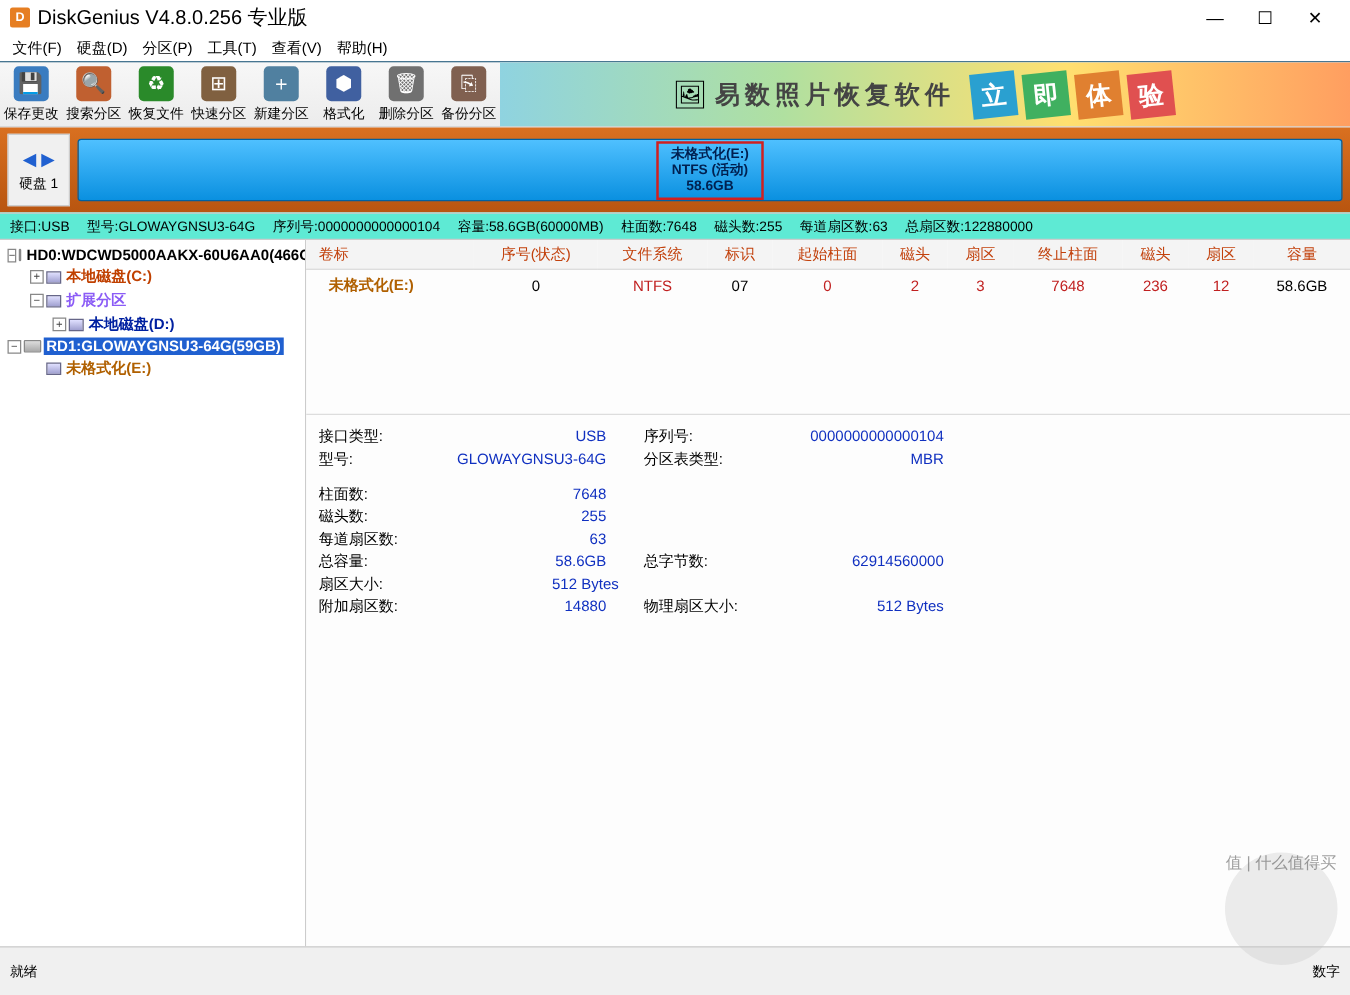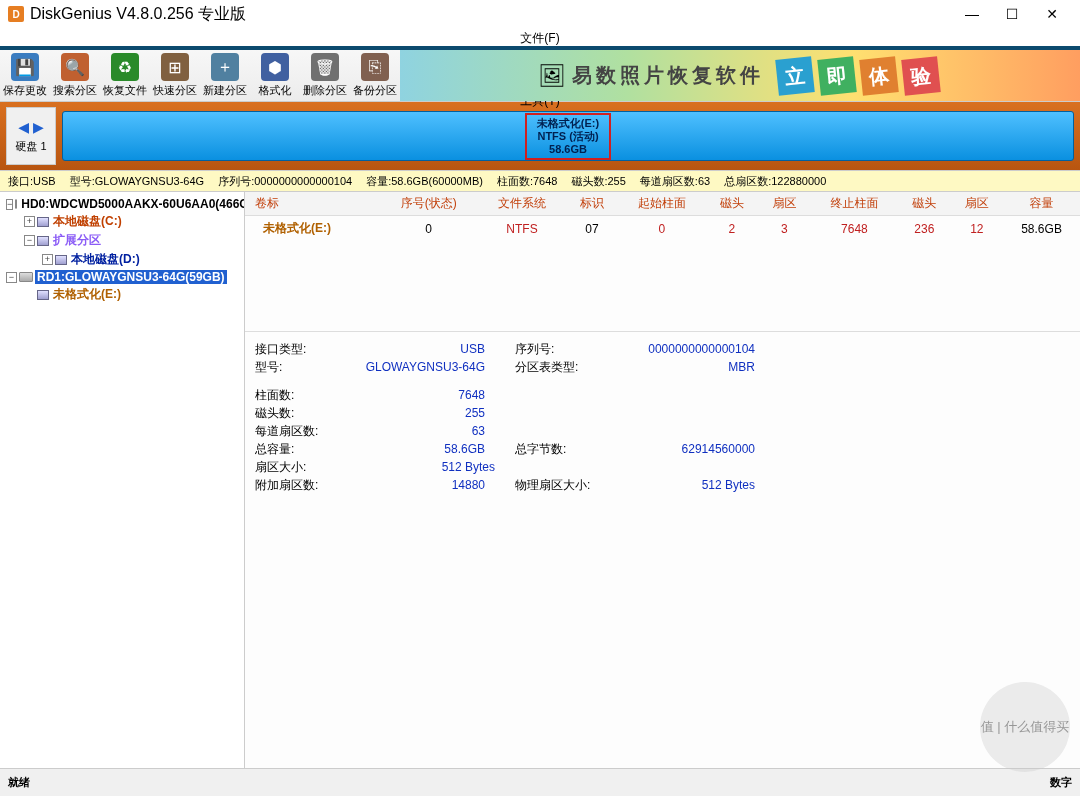--- a/index.html
+++ b/index.html
@@ -4,37 +4,37 @@
 <style>
 * { box-sizing: border-box; margin: 0; padding: 0; font-family: "Microsoft YaHei", SimSun, sans-serif; }
 body { width: 1080px; height: 796px; background: #fff; font-size: 12px; color: #000; overflow: hidden; position: relative; }
 
 .titlebar { height: 28px; display: flex; align-items: center; padding: 0 8px; background: #fff; }
 .titlebar .logo { width: 16px; height: 16px; background: #e67e22; border-radius: 2px; display: inline-flex; align-items: center; justify-content: center; color: #fff; font-size: 10px; font-weight: bold; margin-right: 6px; }
 .titlebar .title { flex: 1; font-size: 16px; }
 .titlebar .winbtns { display: flex; }
 .titlebar .winbtn { width: 40px; height: 24px; display: flex; align-items: center; justify-content: center; font-size: 14px; cursor: default; }
 
-.menubar { height: 22px; display: flex; align-items: center; padding: 0 4px; border-bottom: 4px solid #0c4a6e; flex-direction: column; }
+.menubar { height: 22px; display: flex; align-items: center; padding: 0 4px; border-bottom: 1px solid #0c4a6e; }
 .menubar .mitem { padding: 2px 6px; font-size: 12px; }
 
 .toolbar { height: 52px; display: flex; align-items: stretch; background: linear-gradient(#f7f7f7,#ececec); border-bottom: 1px solid #ccc; }
 .toolbar .tbtn { width: 50px; display: flex; flex-direction: column; align-items: center; justify-content: center; font-size: 11px; gap: 2px; }
 .toolbar .tbtn .ticon { width: 28px; height: 28px; border-radius: 4px; display: flex; align-items: center; justify-content: center; font-size: 16px; color: #fff; }
 .banner { flex: 1; display: flex; align-items: center; justify-content: center; background: linear-gradient(90deg,#8fd3e0,#b0e0a0,#ffe070,#ff9e60); position: relative; overflow: hidden; }
 .banner .btext { font-size: 20px; color: #444; font-weight: bold; letter-spacing: 4px; }
 .banner .bbox { width: 36px; height: 36px; margin: 0 3px; display: inline-flex; align-items: center; justify-content: center; color: #fff; font-size: 20px; font-weight: bold; transform: rotate(-6deg); }
 
 .diskbar { height: 68px; background: linear-gradient(#d97020,#b85510); display: flex; align-items: center; padding: 4px 6px; gap: 6px; }
 .diskbar .navcol { width: 50px; color: #000; background: #f0f0f0; height: 58px; border: 1px solid #ccc; display: flex; flex-direction: column; align-items: center; justify-content: center; gap: 4px; font-size: 11px; }
 .navcol .arrows { color: #2060d0; font-size: 14px; }
 .diskbar .diskmap { flex: 1; height: 50px; background: linear-gradient(#4fc0ff,#0a90e0); border: 1px solid #0060a0; border-radius: 3px; position: relative; display: flex; align-items: center; justify-content: center; }
 .diskmap .plabel { border: 2px solid #d02020; padding: 2px 10px; text-align: center; font-size: 11px; line-height: 13px; color: #002050; font-weight: bold; }
 
-.infobar { height: 22px; background: #fef9c3; border-top: 1px solid #ccc; border-bottom: 1px solid #ccc; display: flex; align-items: center; padding: 0 8px; font-size: 11px; gap: 14px; }
+.infobar { height: 22px; background: #5eead4; border-top: 1px solid #ccc; border-bottom: 1px solid #ccc; display: flex; align-items: center; padding: 0 8px; font-size: 11px; gap: 14px; }
 
 .split { display: flex; height: 578px; }
 .treepane { width: 245px; border-right: 1px solid #ccc; background: #fff; padding: 4px 2px; font-size: 12px; overflow: hidden; }
 .treepane .tnode { white-space: nowrap; padding: 1px 2px; display: flex; align-items: center; gap: 2px; }
 .tnode .exp { width: 11px; height: 11px; border: 1px solid #888; display: inline-flex; align-items: center; justify-content: center; font-size: 9px; line-height: 9px; background: #fff; color: #444; }
 .tnode .dicon { width: 14px; height: 10px; background: linear-gradient(#ddd,#aaa); border: 1px solid #888; border-radius: 1px; display: inline-block; }
 .tnode .picon { width: 12px; height: 10px; background: linear-gradient(#e0e0ff,#a0a0d0); border: 1px solid #668; display: inline-block; }
 .tnode.lv1 { padding-left: 4px; }
 .tnode.lv2 { padding-left: 22px; }
 .tnode.lv3 { padding-left: 40px; }
@@ -63,24 +63,24 @@
 .detail .drow { display: flex; line-height: 18px; }
 .detail .dlab { color: #000; }
 .detail .dval { color: #1030c0; }
 .detail .col1 { width: 260px; display: flex; }
 .detail .col1 .dlab { width: 90px; }
 .detail .col1 .dval { flex: 1; text-align: right; padding-right: 30px; }
 .detail .col2 { width: 260px; display: flex; }
 .detail .col2 .dlab { width: 100px; }
 .detail .col2 .dval { flex: 1; text-align: right; padding-right: 20px; }
 
-.statusbar { position: absolute; bottom: 0; left: 0; right: 0; height: 28px; background: #f0f0f0; border-top: 1px solid #ccc; display: flex; align-items: center; padding: 0 8px; font-size: 11px; font-weight: bold; }
+.statusbar { position: absolute; bottom: 0; left: 0; right: 0; height: 39px; background: #f0f0f0; border-top: 1px solid #ccc; display: flex; align-items: center; padding: 0 8px; font-size: 11px; }
 .statusbar .sfill { flex: 1; }
 
-.watermark { position: absolute; right: 10px; bottom: 24px; width: 90px; height: 90px; border-radius: 50%; background: rgba(200,200,200,0.35); display: flex; align-items: center; justify-content: center; font-size: 13px; color: rgba(80,80,80,0.55); text-align: center; line-height: 16px; margin-left: 41px; }
+.watermark { position: absolute; right: 10px; bottom: 24px; width: 90px; height: 90px; border-radius: 50%; background: rgba(200,200,200,0.35); display: flex; align-items: flex-start; justify-content: center; font-size: 13px; color: rgba(80,80,80,0.55); text-align: center; line-height: 16px; margin-left: 41px; }
 </style>
 </head>
 <body>
 
 <div class="titlebar">
   <span class="logo">D</span>
   <span class="title">DiskGenius V4.8.0.256 专业版</span>
   <div class="winbtns">
     <div class="winbtn">—</div>
     <div class="winbtn">☐</div>

